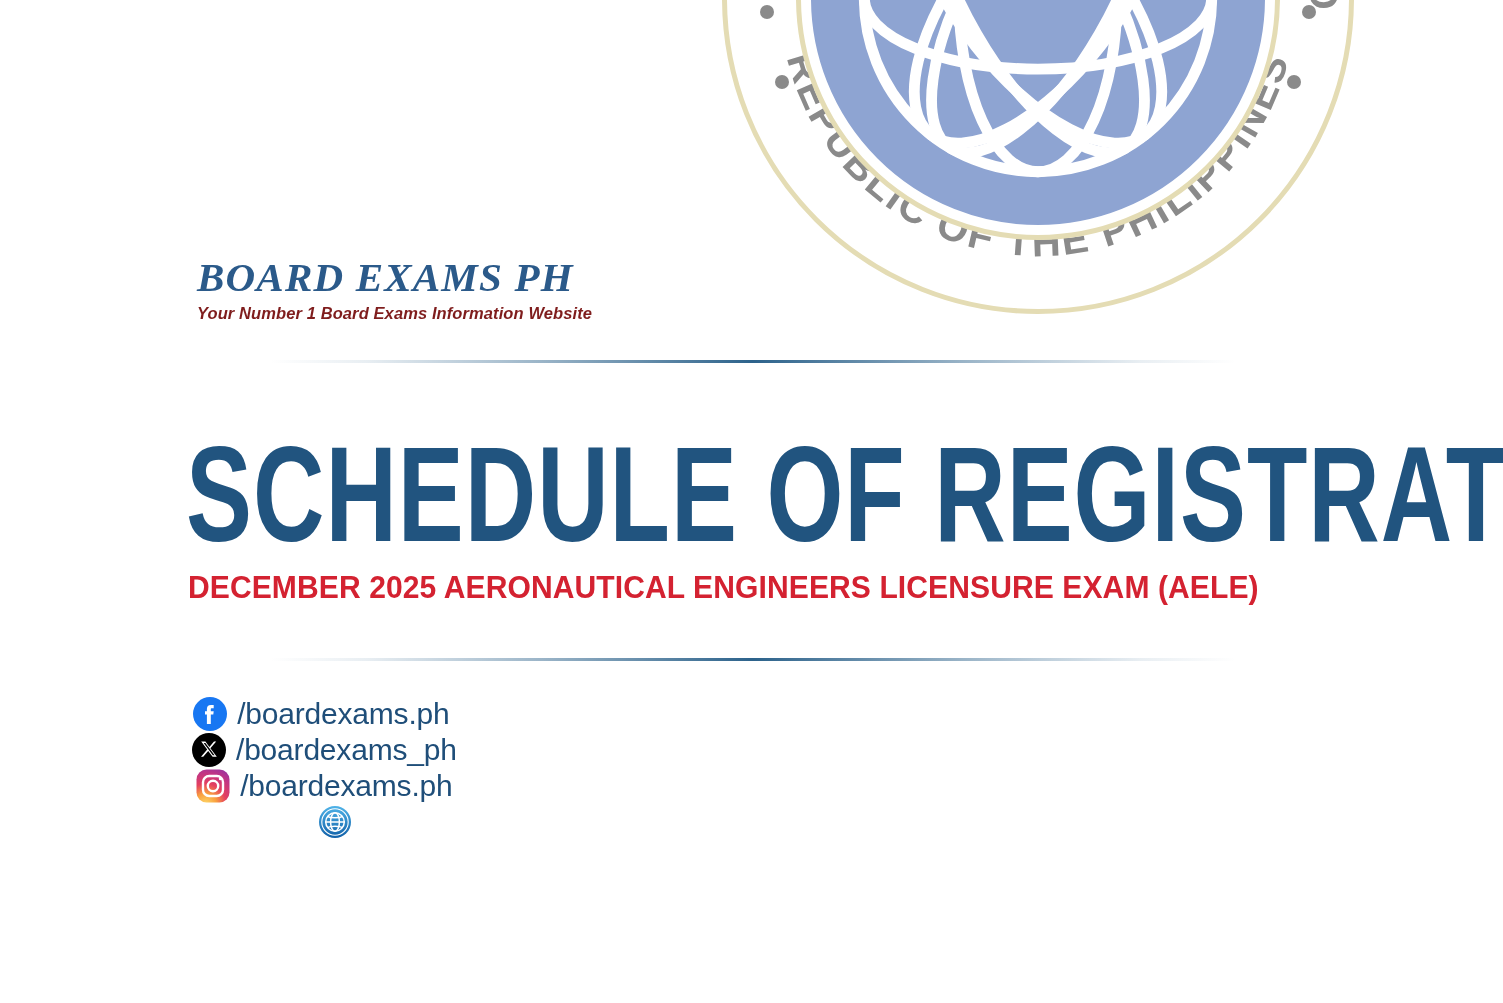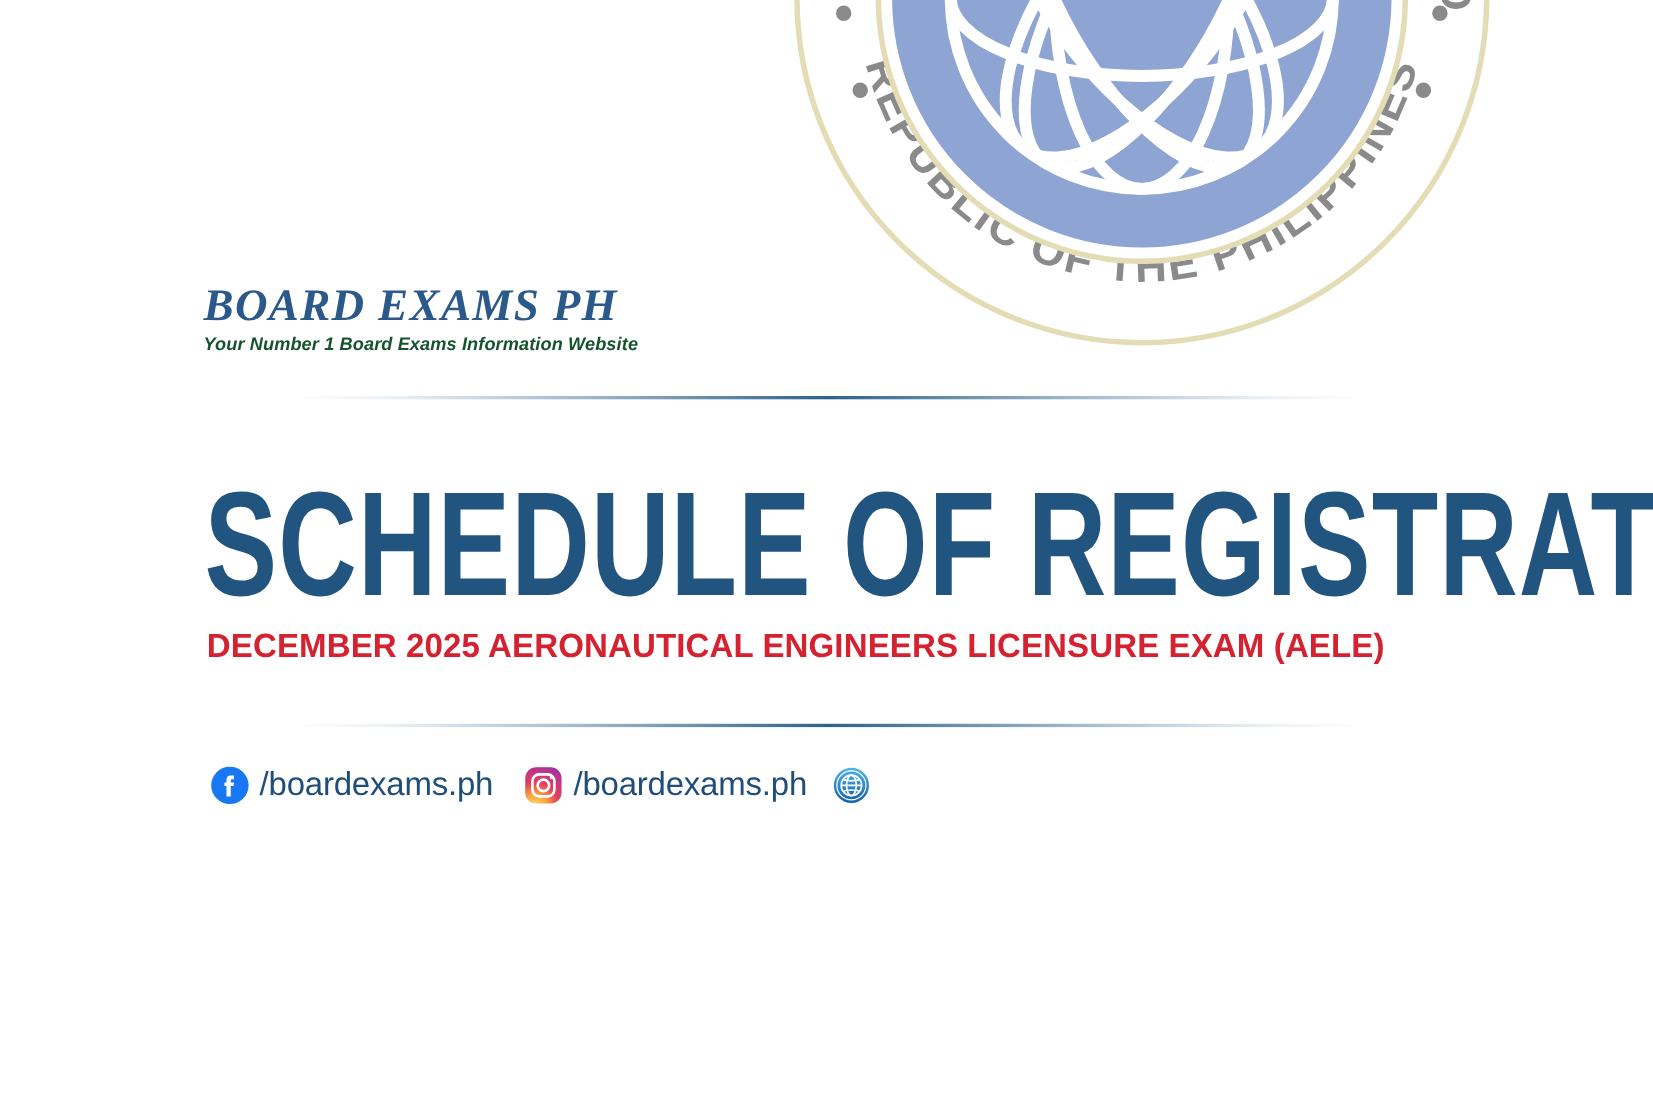--- a/index.html
+++ b/index.html
@@ -74,40 +74,40 @@
     fill: #8a8a8a;
     font-family: "Liberation Sans", sans-serif;
     font-weight: bold;
     font-size: 40px;
     letter-spacing: 2.5px;
   }
 
   
   .brand {
     position: absolute;
-    left: 185px;
+    left: 197px;
     top: 256px;
     width: 600px;
   }
   .brand-name {
     font-family: "Liberation Serif", serif;
     font-style: italic;
     font-weight: bold;
     font-size: 41px;
     letter-spacing: 1.2px;
     color: #2b5a8a;
     line-height: 1.05;
     white-space: nowrap;
   }
   .brand-tagline {
     font-family: "Liberation Sans", sans-serif;
     font-style: italic;
     font-weight: bold;
     font-size: 16.5px;
-    color: #14532d;
+    color: #7f1d1d;
     letter-spacing: 0.1px;
     margin-top: 5px;
     white-space: nowrap;
   }
 
   
   .divider {
     position: absolute;
     left: 270px;
     width: 966px;
@@ -157,20 +157,21 @@
     transform-origin: left top;
   }
 
   
   .social-row {
     position: absolute;
     left: 191px;
     top: 696px;
     display: flex;
     align-items: center;
+    flex-direction: column;
   }
   .social-item {
     display: flex;
     align-items: center;
   }
   .social-icon {
     width: 36px;
     height: 36px;
     flex: 0 0 36px;
     position: relative;
@@ -254,20 +255,30 @@
     <div class="social-item" style="margin-right:28px;">
       <span class="social-icon">
         <svg viewBox="0 0 36 36" width="36" height="36">
           <circle cx="18" cy="18" r="17" fill="#1877f2"></circle>
           <path d="M21.3 18.6h-2.5V28h-3.9v-9.4h-1.9v-3.3h1.9v-2.2c0-2.5 1.1-4.1 4.2-4.1h2.6v3.3h-1.6c-1.2 0-1.3.5-1.3 1.3v1.7h2.9l-.4 3.3z" fill="#ffffff"></path>
         </svg>
       </span>
       <span class="social-handle" style="margin-left:9px;">/boardexams.ph</span>
     </div>
 
+    <div class="social-item" style="margin-right:22px;">
+      <span class="social-icon">
+        <svg viewBox="0 0 36 36" width="36" height="36">
+          <circle cx="18" cy="18" r="17" fill="#000000"></circle>
+          <path d="M10.2 9.5h4.2l4 5.4 4.6-5.4h2.2l-5.8 6.7 6.4 8.6h-4.2l-4.4-5.9-5 5.9h-2.2l6.2-7.2-6-8.1z
+                   M12.6 10.9l9.2 12.4h1.8L14.4 10.9h-1.8z" fill="#ffffff"></path>
+        </svg>
+      </span>
+      <span class="social-handle" style="margin-left:9px;">/boardexams_ph</span>
+    </div>
 
     <div class="social-item" style="margin-right:22px;">
       <span class="social-icon">
         <svg viewBox="0 0 36 36" width="36" height="36">
           <defs>
             <radialGradient id="igGrad" cx="28%" cy="105%" r="135%">
               <stop offset="0%" stop-color="#fdd868"></stop>
               <stop offset="24%" stop-color="#f9a03f"></stop>
               <stop offset="46%" stop-color="#e4405f"></stop>
               <stop offset="70%" stop-color="#c13584"></stop>

